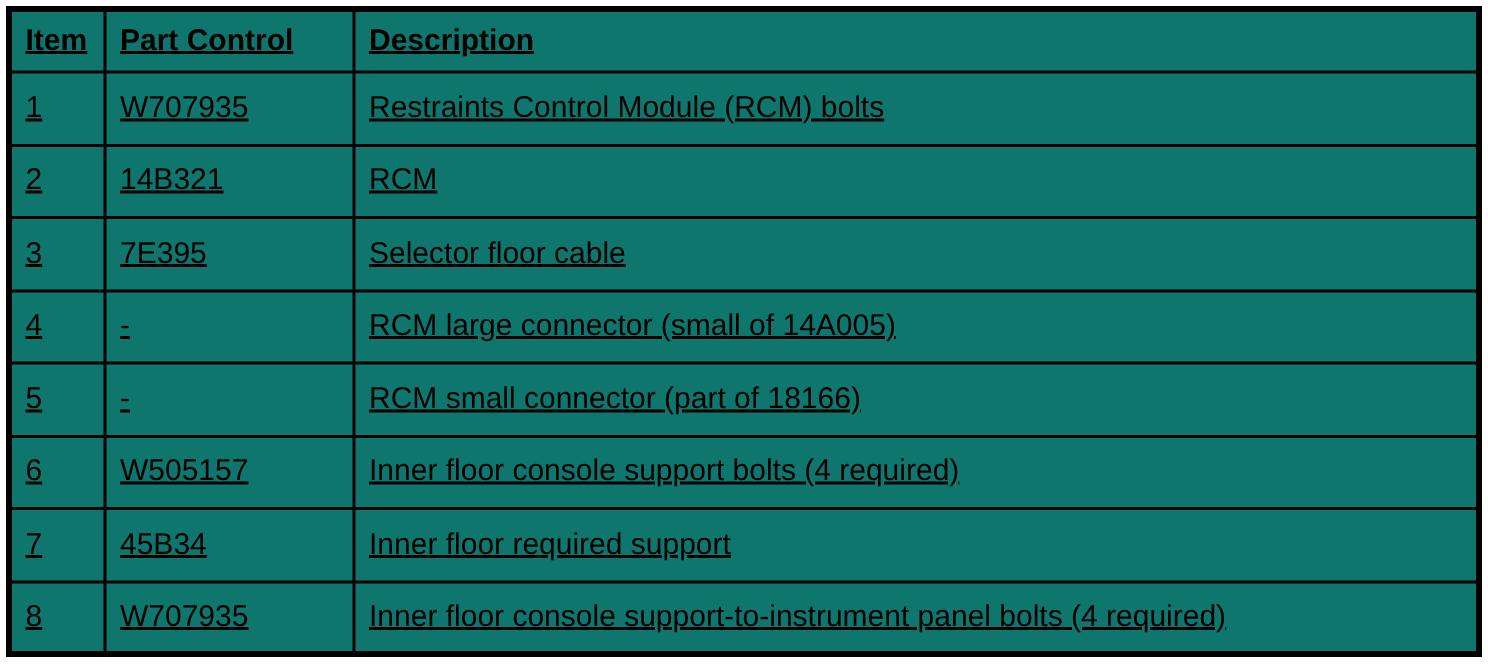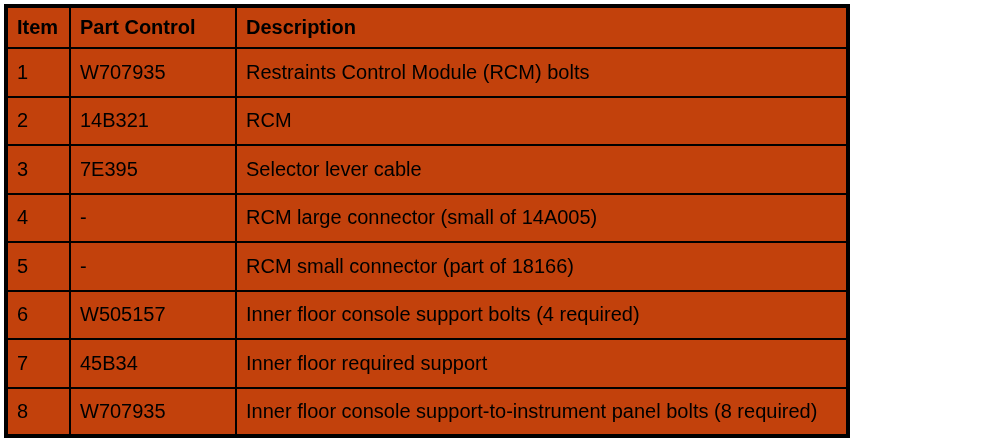--- a/index.html
+++ b/index.html
@@ -11,25 +11,26 @@
     width: 992px;
     height: 444px;
     font-family: "Liberation Sans", "DejaVu Sans", sans-serif;
     color: #000000;
     box-sizing: border-box;
   }
   .table-wrap {
     padding: 4px;
   }
   table.parts-table {
-    width: 846px;
+    width: 984px;
     height: 434px;
     border-collapse: collapse;
     table-layout: fixed;
-    background: #c2410c;
+    background: #0f766e;
+    text-decoration: underline;
   }
   table.parts-table th,
   table.parts-table td {
     border: 2px solid #000000;
     padding: 0 9px;
     font-size: 20px;
     line-height: 1.15;
     vertical-align: middle;
     text-align: left;
     overflow: hidden;
@@ -74,21 +75,21 @@
         <td>Restraints Control Module (RCM) bolts</td>
       </tr>
       <tr class="data-row">
         <td>2</td>
         <td>14B321</td>
         <td>RCM</td>
       </tr>
       <tr class="data-row">
         <td>3</td>
         <td>7E395</td>
-        <td>Selector lever cable</td>
+        <td>Selector floor cable</td>
       </tr>
       <tr class="data-row">
         <td>4</td>
         <td>-</td>
         <td>RCM large connector (small of 14A005)</td>
       </tr>
       <tr class="data-row">
         <td>5</td>
         <td>-</td>
         <td>RCM small connector (part of 18166)</td>
@@ -99,17 +100,17 @@
         <td>Inner floor console support bolts (4 required)</td>
       </tr>
       <tr class="data-row">
         <td>7</td>
         <td>45B34</td>
         <td>Inner floor required support</td>
       </tr>
       <tr class="data-row">
         <td>8</td>
         <td>W707935</td>
-        <td>Inner floor console support-to-instrument panel bolts (8 required)</td>
+        <td>Inner floor console support-to-instrument panel bolts (4 required)</td>
       </tr>
     </tbody>
   </table>
 </div>
 
 </body></html>

